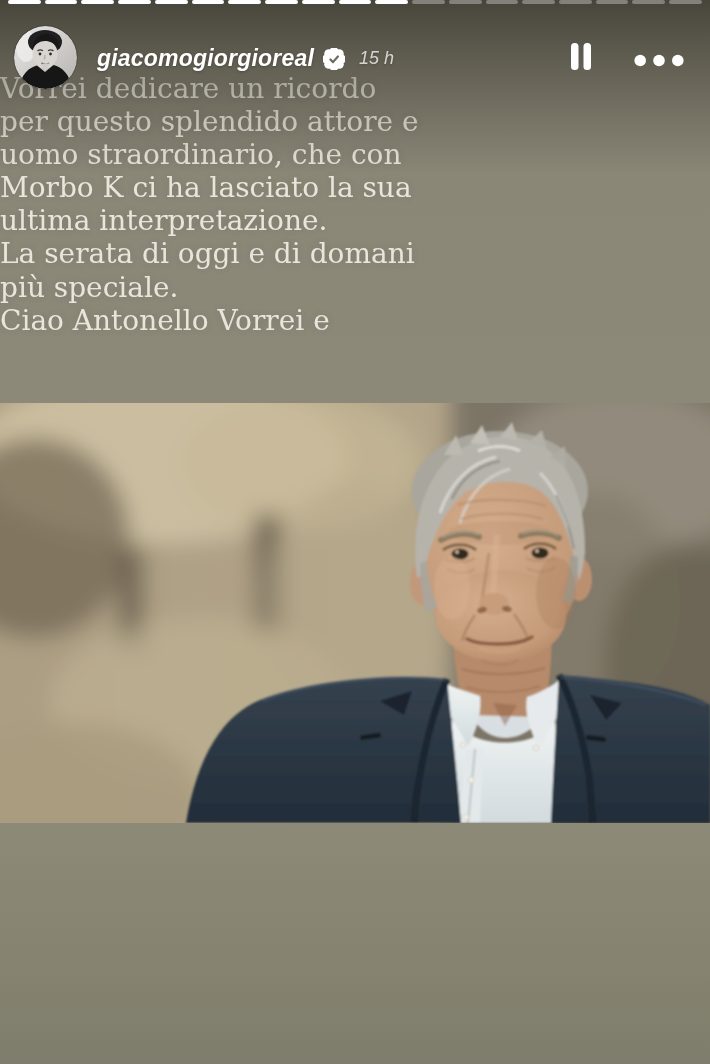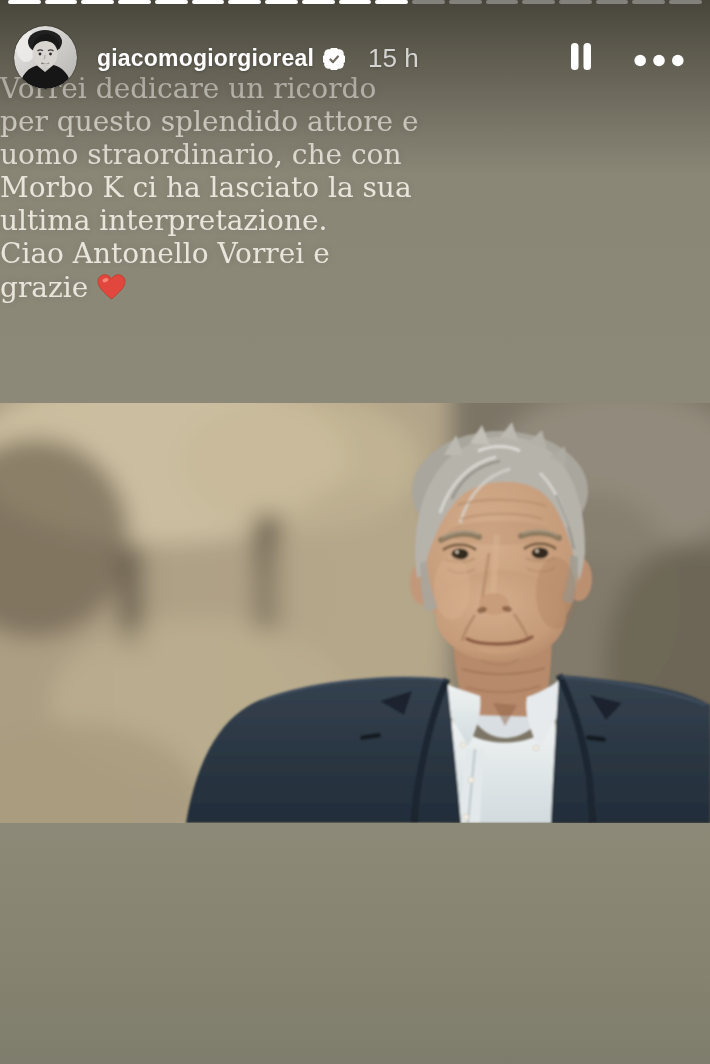--- a/index.html
+++ b/index.html
@@ -15,24 +15,24 @@
     background:linear-gradient(180deg,rgba(24,22,17,.58) 0%,rgba(24,22,17,.30) 45%,rgba(24,22,17,0) 100%);
   }
   
   .progress{position:absolute;top:0;left:8px;right:8px;display:flex;gap:4px;z-index:6;}
   .progress .seg{flex:1;height:4px;border-radius:2px;background:rgba(255,255,255,.32);}
   .progress .seg.viewed{background:#fff;}
   
   .header{position:absolute;top:0;left:0;right:0;height:104px;z-index:7;}
   .avatar{position:absolute;left:14px;top:26px;width:63px;height:63px;border-radius:50%;overflow:hidden;box-shadow:0 0 0 1px rgba(0,0,0,.12);}
   .avatar svg{display:block;}
-  .user-row{position:absolute;left:97px;top:42px;display:flex;align-items:center;gap:9px;height:32px;}
+  .user-row{position:absolute;left:97px;top:42px;display:flex;align-items:center;gap:9px;height:32px;font-style:italic;}
   .username{color:#fff;font-size:23px;font-weight:700;letter-spacing:.2px;text-shadow:0 1px 3px rgba(0,0,0,.25);}
   .badge{display:block;margin-top:2px;}
-  .timestamp{font-size:26px;margin-left:14px;text-shadow:0 1px 3px rgba(0,0,0,.2);}
+  .timestamp{font-size:18px;margin-left:5px;text-shadow:0 1px 3px rgba(0,0,0,.2);}
   .pause-btn{position:absolute;right:119px;top:43px;width:20px;height:28px;cursor:pointer;}
   .more-btn{position:absolute;right:26px;top:53px;width:50px;height:13px;cursor:pointer;}
   
   .caption{
     position:absolute;top:72px;left:0;right:0;z-index:1;
     font-family:"DejaVu Serif","Liberation Serif",serif;
     font-size:28px;line-height:33.1px;color:#eeebe2;opacity:.94;
     text-shadow:0 0 10px rgba(55,52,42,.18);
   }
   .caption .heart{vertical-align:-4px;margin-left:8px;}
@@ -45,27 +45,23 @@
 <div class="screen">
 
   <div class="top-shade"></div>
 
   <div class="caption">
     <div>Vorrei dedicare un ricordo</div>
     <div>per questo splendido attore e</div>
     <div>uomo straordinario, che con</div>
     <div>Morbo K ci ha lasciato la sua</div>
     <div>ultima interpretazione.</div>
+    <div>La serata di oggi e di domani</div>
+    <div>più speciale.</div>
     <div>Ciao Antonello Vorrei e</div>
-    <div>
-      <span>grazie</span><svg class="heart" width="31" height="28" viewBox="0 0 32 29">
-        <path d="M16 27 C8.2 20.4 2 14.6 2 8.9 C2 4.6 5.4 1.8 9.1 1.8 C12.1 1.8 14.6 3.7 16 6.3 C17.4 3.7 19.9 1.8 22.9 1.8 C26.6 1.8 30 4.6 30 8.9 C30 14.6 23.8 20.4 16 27 Z" fill="#e8443a" stroke="#c5301f" stroke-width=".8"></path>
-        <ellipse cx="9.6" cy="7.4" rx="3.1" ry="2" fill="#ff9384" opacity=".85" transform="rotate(-24 9.6 7.4)"></ellipse>
-      </svg>
-    </div>
   </div>
 
   <div class="photo">
     <svg width="710" height="420" viewBox="0 0 710 420">
       <defs>
         <clipPath id="ph">
             <rect width="710" height="420"></rect>
           </clipPath>
         <filter id="bBlur" x="-30%" y="-30%" width="160%" height="160%">
             <feGaussianBlur stdDeviation="11"></feGaussianBlur>

